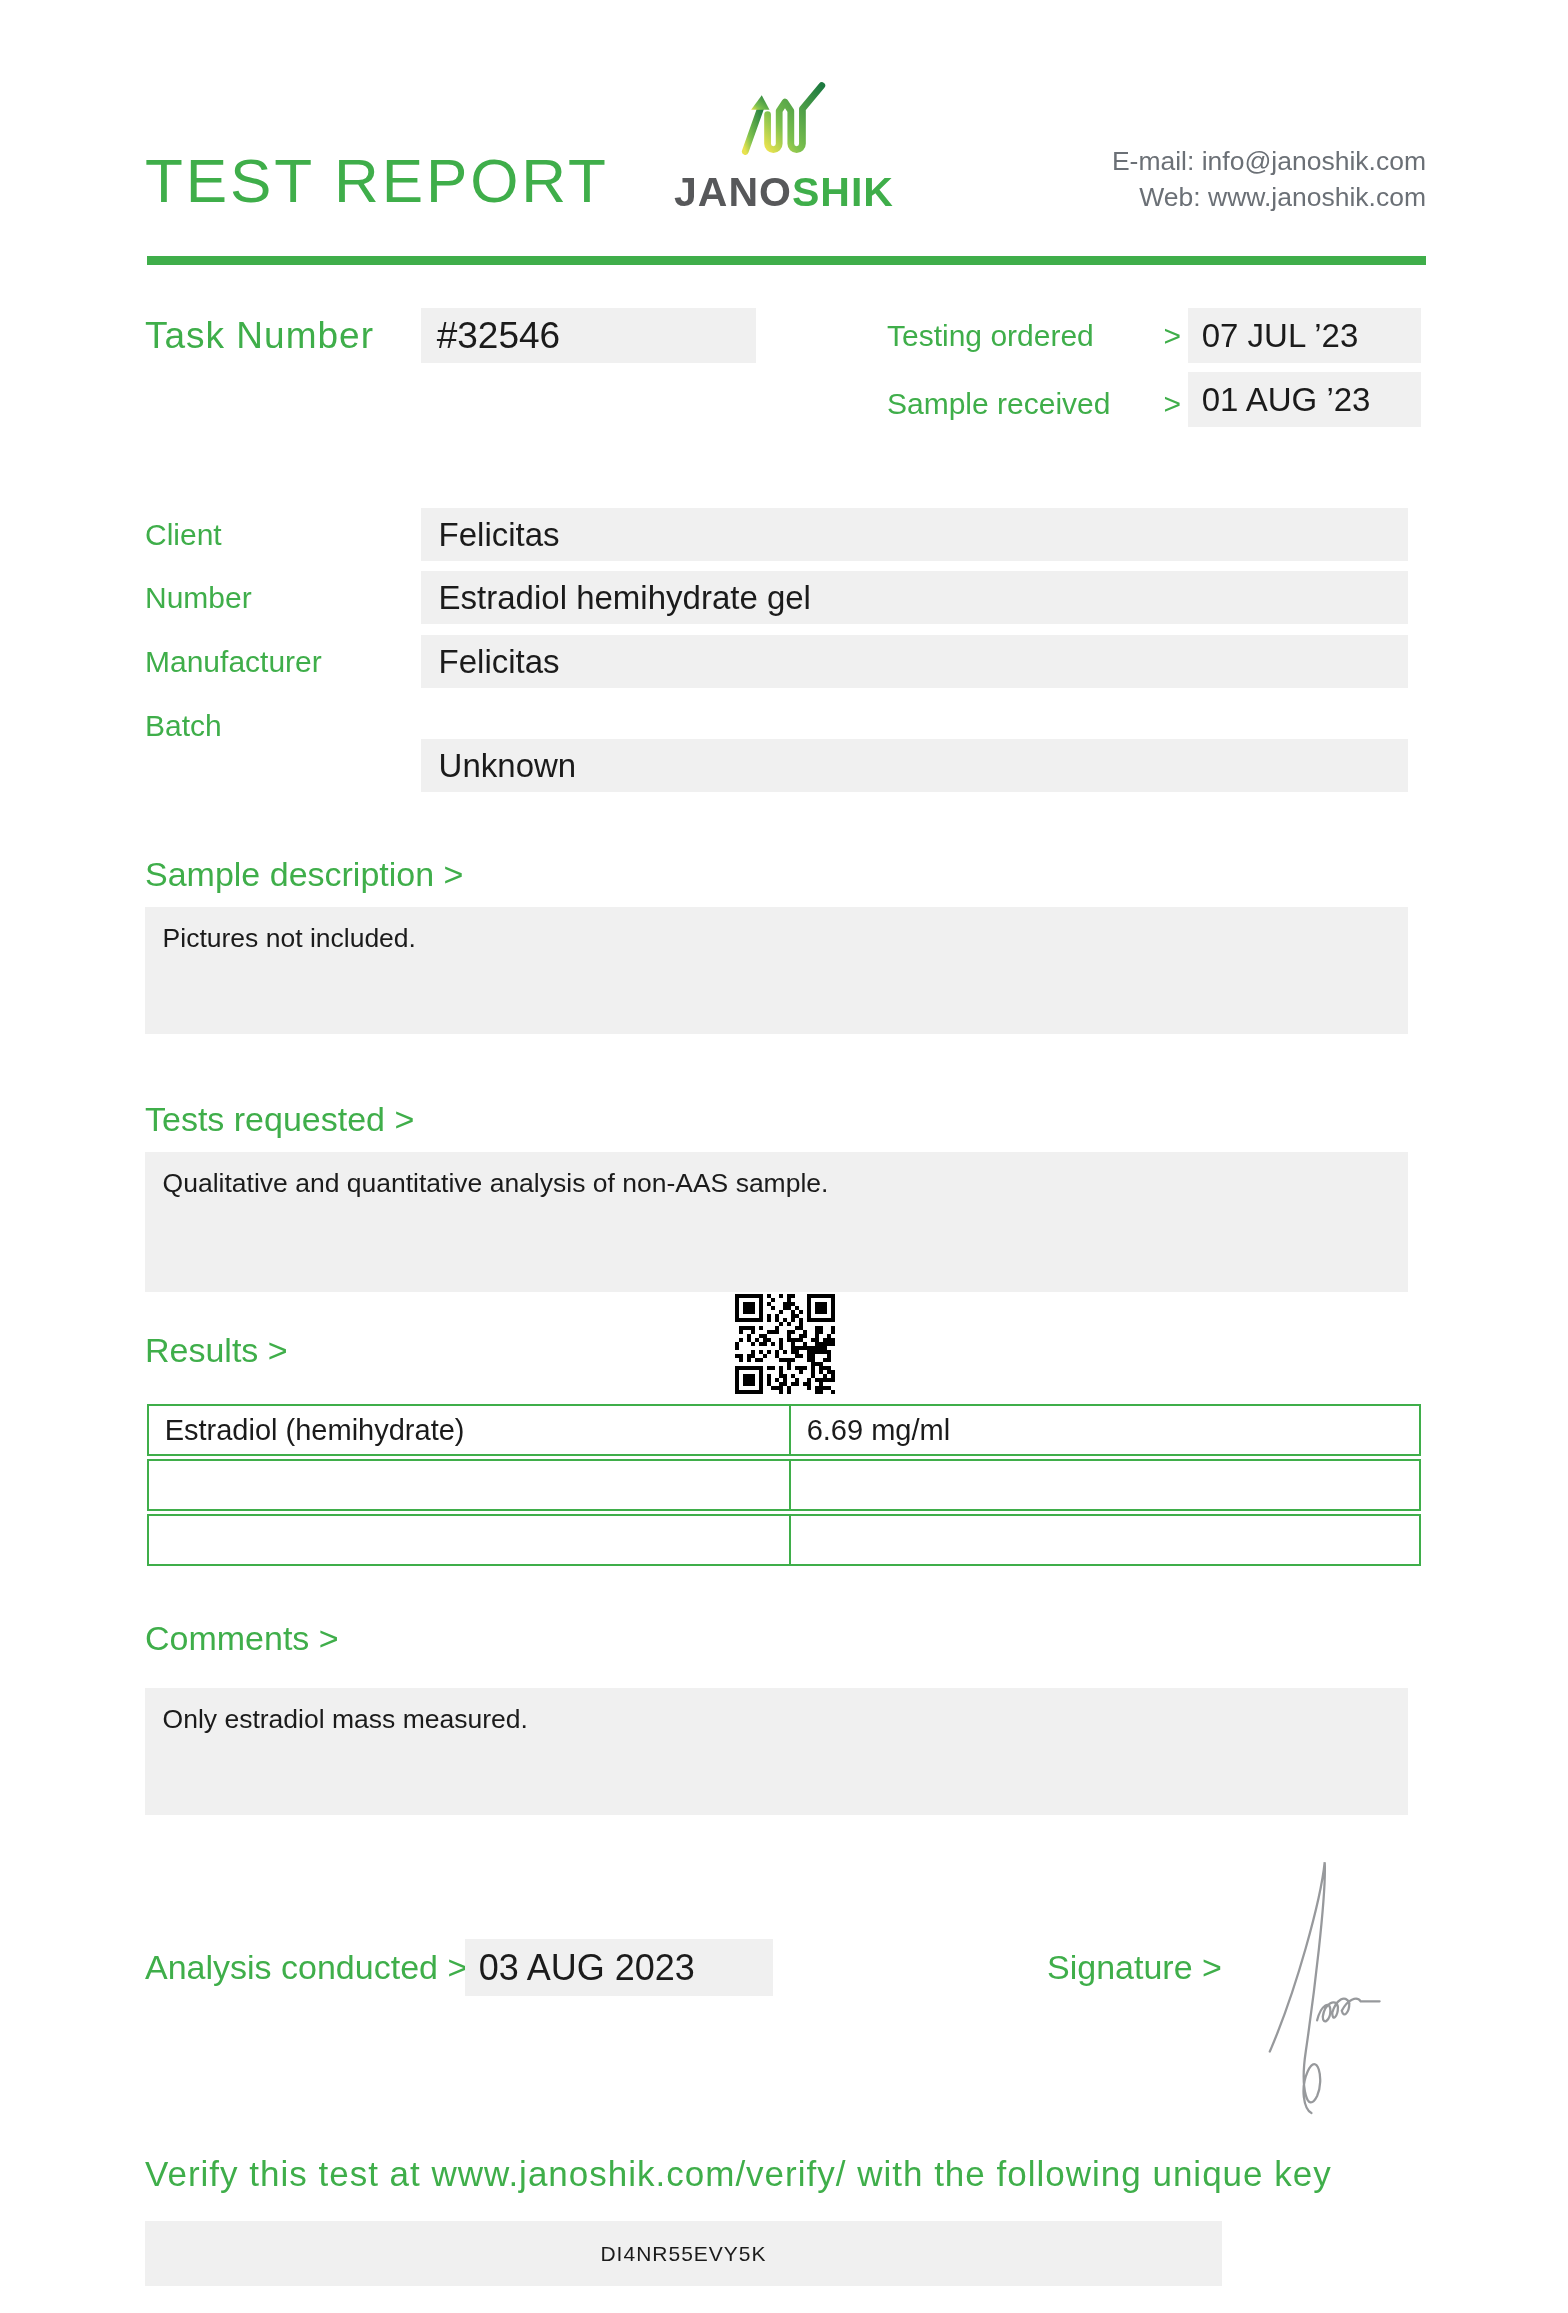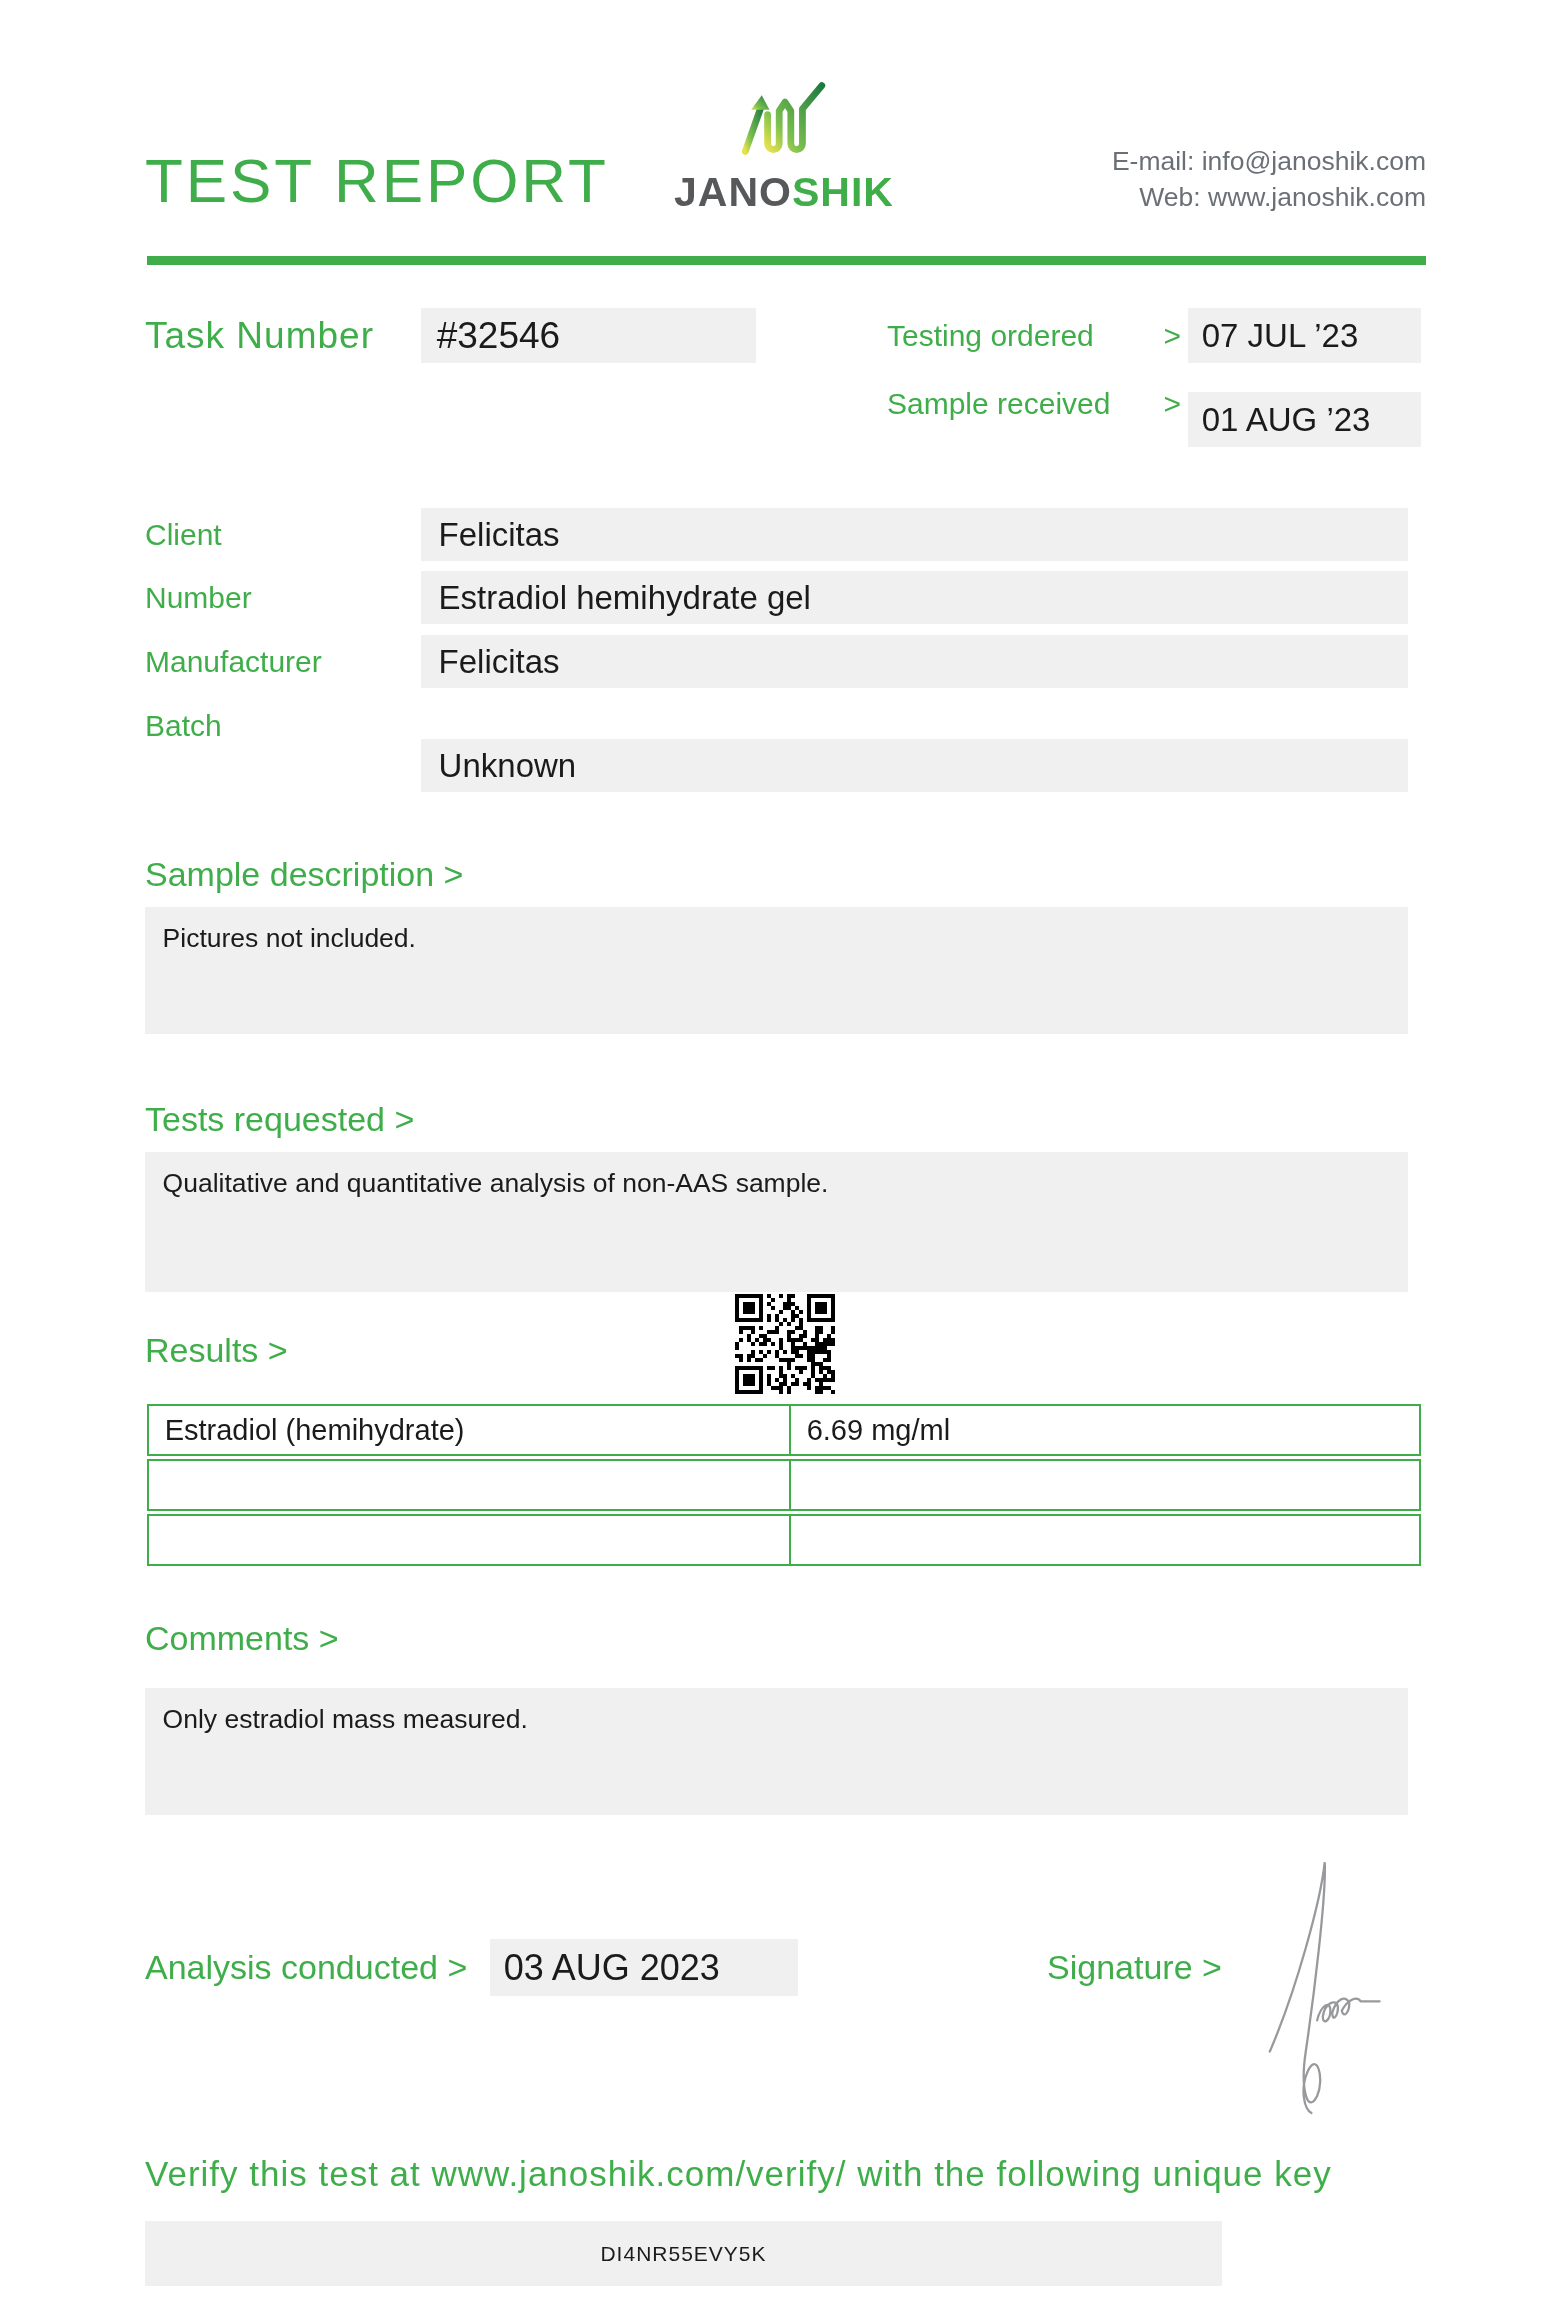--- a/index.html
+++ b/index.html
@@ -23,32 +23,32 @@
   .logo-shik{color:var(--green);}
   .contact{right:142px;top:143px;text-align:right;font-size:26.5px;line-height:36px;color:var(--muted-gray);}
   .header-rule{left:147px;top:256px;width:1279px;height:8.8px;background:var(--green);}
   .task-label{left:145px;top:308px;height:55px;line-height:55px;font-size:37px;letter-spacing:1px;}
   .task-box{left:421px;top:308px;width:335px;height:55px;line-height:55px;font-size:37px;padding-left:15.7px;}
   .meta-label{width:294px;height:55px;display:flex;justify-content:space-between;align-items:center;font-size:30px;color:var(--green);}
   .meta-label.row1{left:887px;top:308px;}
   .meta-label.row2{left:887px;top:376px;}
   .meta-box{width:233px;height:55px;line-height:55px;font-size:33px;padding-left:13.7px;}
   .meta-box.row1{left:1188px;top:308px;}
-  .meta-box.row2{left:1188px;top:392px;}
+  .meta-box.row2{left:1188px;top:372px;}
   .detail-label{left:145px;height:53px;line-height:53px;font-size:30px;color:var(--green);}
   .detail-box{left:421px;width:987px;height:53px;line-height:53px;font-size:33px;padding-left:17.6px;}
   .section-heading{left:145px;font-size:34px;color:var(--green);}
   .text-box{left:145px;width:1263px;padding:15.7px 17.6px;font-size:26.5px;color:var(--text-dark);}
   .qr{left:735px;top:1292px;width:100px;height:104px;}
   .results-table{left:147px;top:1404px;width:1274px;display:flex;flex-direction:column;gap:2.9px;}
   .result-row{display:flex;border:2px solid var(--green);height:52px;background:#fff;}
   .result-name{width:642px;border-right:2px solid var(--green);line-height:48px;padding-left:15.7px;font-size:29px;color:var(--text-dark);}
   .result-value{flex:1;line-height:48px;padding-left:15.7px;font-size:29px;color:var(--text-dark);}
   .analysis-label{left:145px;top:1939px;height:57px;line-height:57px;font-size:34px;color:var(--green);}
-  .analysis-box{left:490px;top:1939px;width:308px;height:57px;line-height:57px;font-size:36px;padding-left:13.7px;}
+  .analysis-box{left:465px;top:1939px;width:308px;height:57px;line-height:57px;font-size:36px;padding-left:13.7px;}
   .signature-label{left:1047px;top:1939px;height:57px;line-height:57px;font-size:34px;color:var(--green);}
   .signature-svg{left:1220px;top:1848px;width:181px;height:284px;}
   .verify-line{left:145px;top:2154px;width:1294px;font-size:35px;letter-spacing:1px;color:var(--green);}
   .key-box{left:145px;top:2221px;width:1077px;height:65px;line-height:65px;text-align:center;font-size:21px;letter-spacing:1px;}
 </style>
 </head>
 <body>
 
 <div class="page">
 

